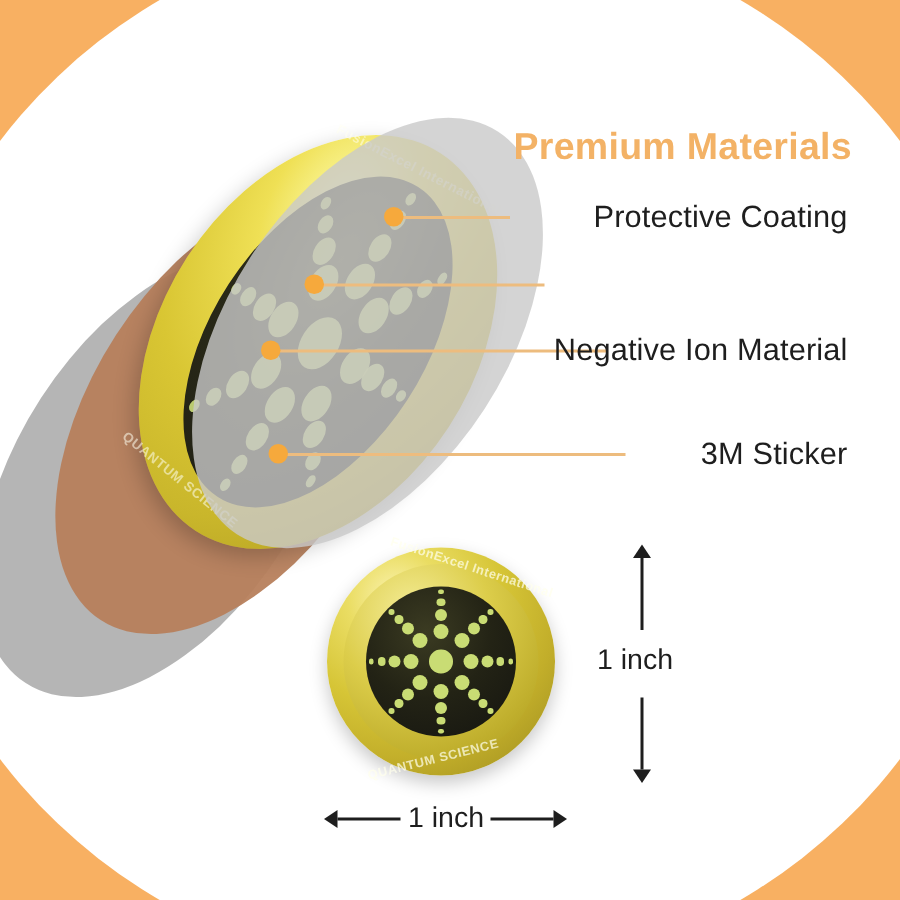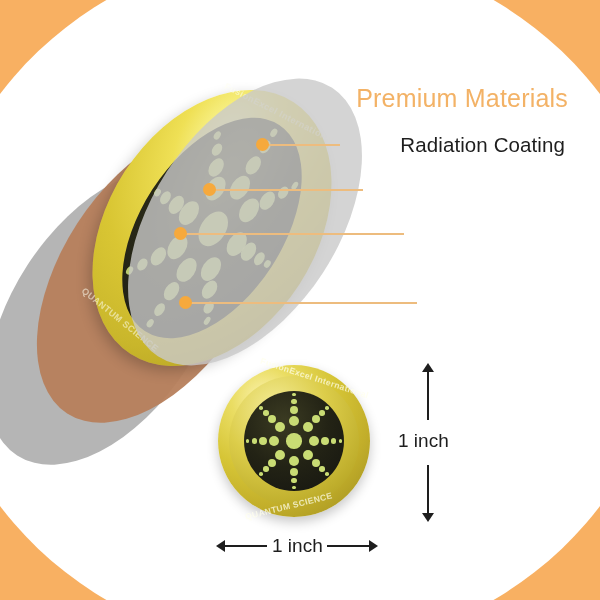--- a/index.html
+++ b/index.html
@@ -81,21 +81,21 @@
     line-height:25px;
     letter-spacing:.1px;
     z-index:12;
     right:35px;
   }
 
   
   .title{
     position:absolute;left:0;right:32px;top:84px;
     text-align:right;
-    font-size:25px;font-weight:400;color:#F3B266;
+    font-size:25px;font-weight:700;color:#F3B266;
     letter-spacing:.2px;z-index:12;
   }
 
   
   .coin{
     position:absolute;left:218px;top:365px;width:152px;height:152px;
     border-radius:50%;z-index:9;
     background:
       radial-gradient(circle at 30% 22%, #FBF3B0 0%, #EADD63 20%, #D6C536 45%, #C2AE2A 68%, #9A8A1E 100%);
     box-shadow:0 5px 12px rgba(0,0,0,.22);
@@ -182,30 +182,32 @@
       <span class="rt2">QUANTUM SCIENCE</span>
     </div>
   </div>
 
   <div class="layer layer-gray-top"></div>
 
   <div class="title">Premium Materials</div>
 
   <div class="callout-dot" style="left:256px;top:138px;"></div>
   <div class="callout-line" style="left:266px;top:144px;width:74px;"></div>
-  <div class="callout-label" style="top:132px;">Radiation Coating</div>
+  <div class="callout-label" style="top:132px;">Protective Coating</div>
 
   <div class="callout-dot" style="left:203px;top:183px;"></div>
   <div class="callout-line" style="left:213px;top:189px;width:150px;"></div>
 
   <div class="callout-dot" style="left:174px;top:227px;"></div>
   <div class="callout-line" style="left:184px;top:233px;width:220px;"></div>
+  <div class="callout-label" style="top:221px;width:250px;left:315px;">Negative Ion Material</div>
 
   <div class="callout-dot" style="left:179px;top:296px;"></div>
   <div class="callout-line" style="left:189px;top:302px;width:228px;"></div>
+  <div class="callout-label" style="top:290px;">3M Sticker</div>
 
   <div class="coin">
     <div class="coin-inner-ring"></div>
     <div class="coin-face" id="coin-face">
         <span class="dot" style="left: 42.3852px; top: 42.3852px; width: 15.5496px; height: 15.5496px; background: rgb(201, 220, 116);"></span>
         <span class="dot" style="left: 44.8932px; top: 24.8292px; width: 10.5336px; height: 10.5336px; background: rgb(201, 220, 116);"></span>
         <span class="dot" style="left: 46.1472px; top: 15.5496px; width: 8.0256px; height: 8.0256px; background: rgb(201, 220, 116);"></span>
         <span class="dot" style="left: 47.4012px; top: 7.7748px; width: 5.5176px; height: 5.5176px; background: rgb(201, 220, 116);"></span>
         <span class="dot" style="left: 48.3542px; top: 2.0064px; width: 3.61152px; height: 3.61152px; background: rgb(201, 220, 116);"></span>
         <span class="dot" style="left: 59.0806px; top: 30.7058px; width: 10.5336px; height: 10.5336px; background: rgb(201, 220, 116);"></span>

